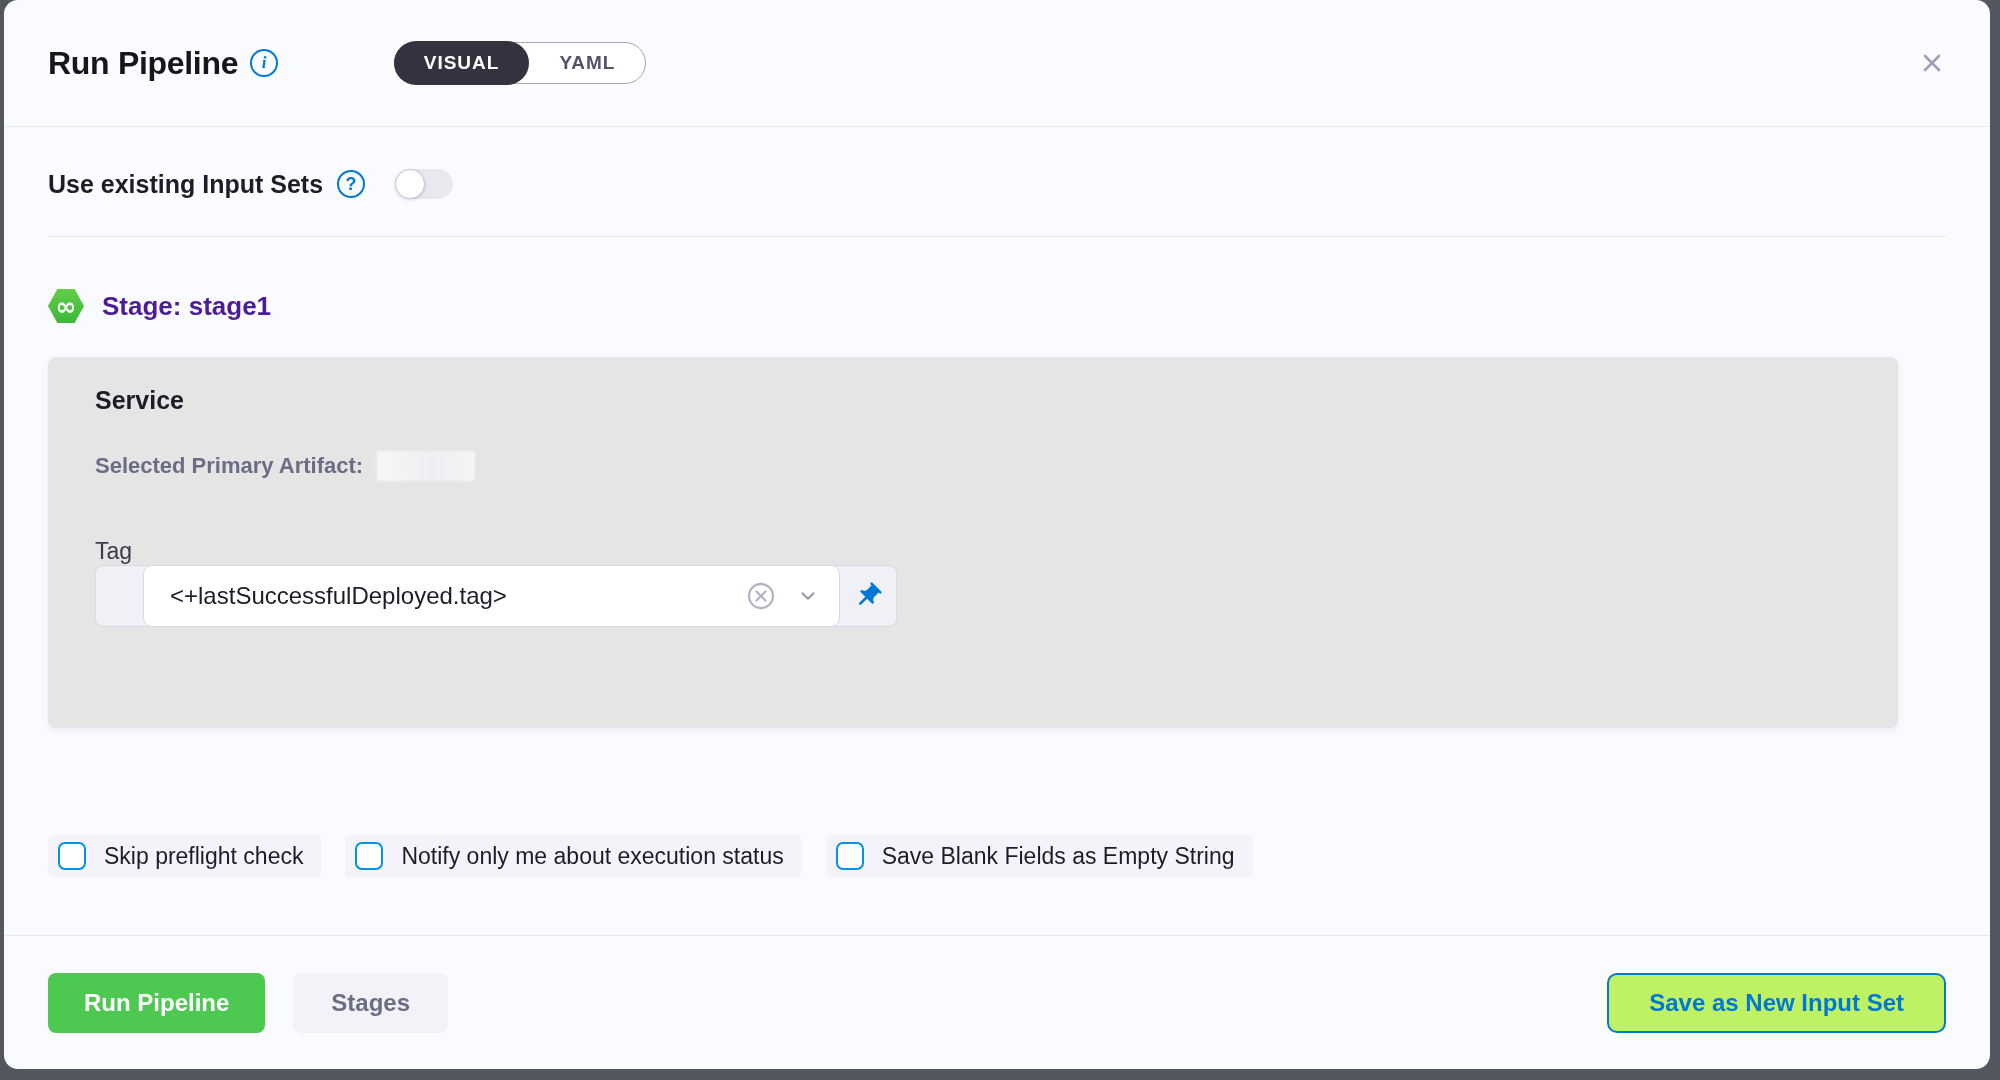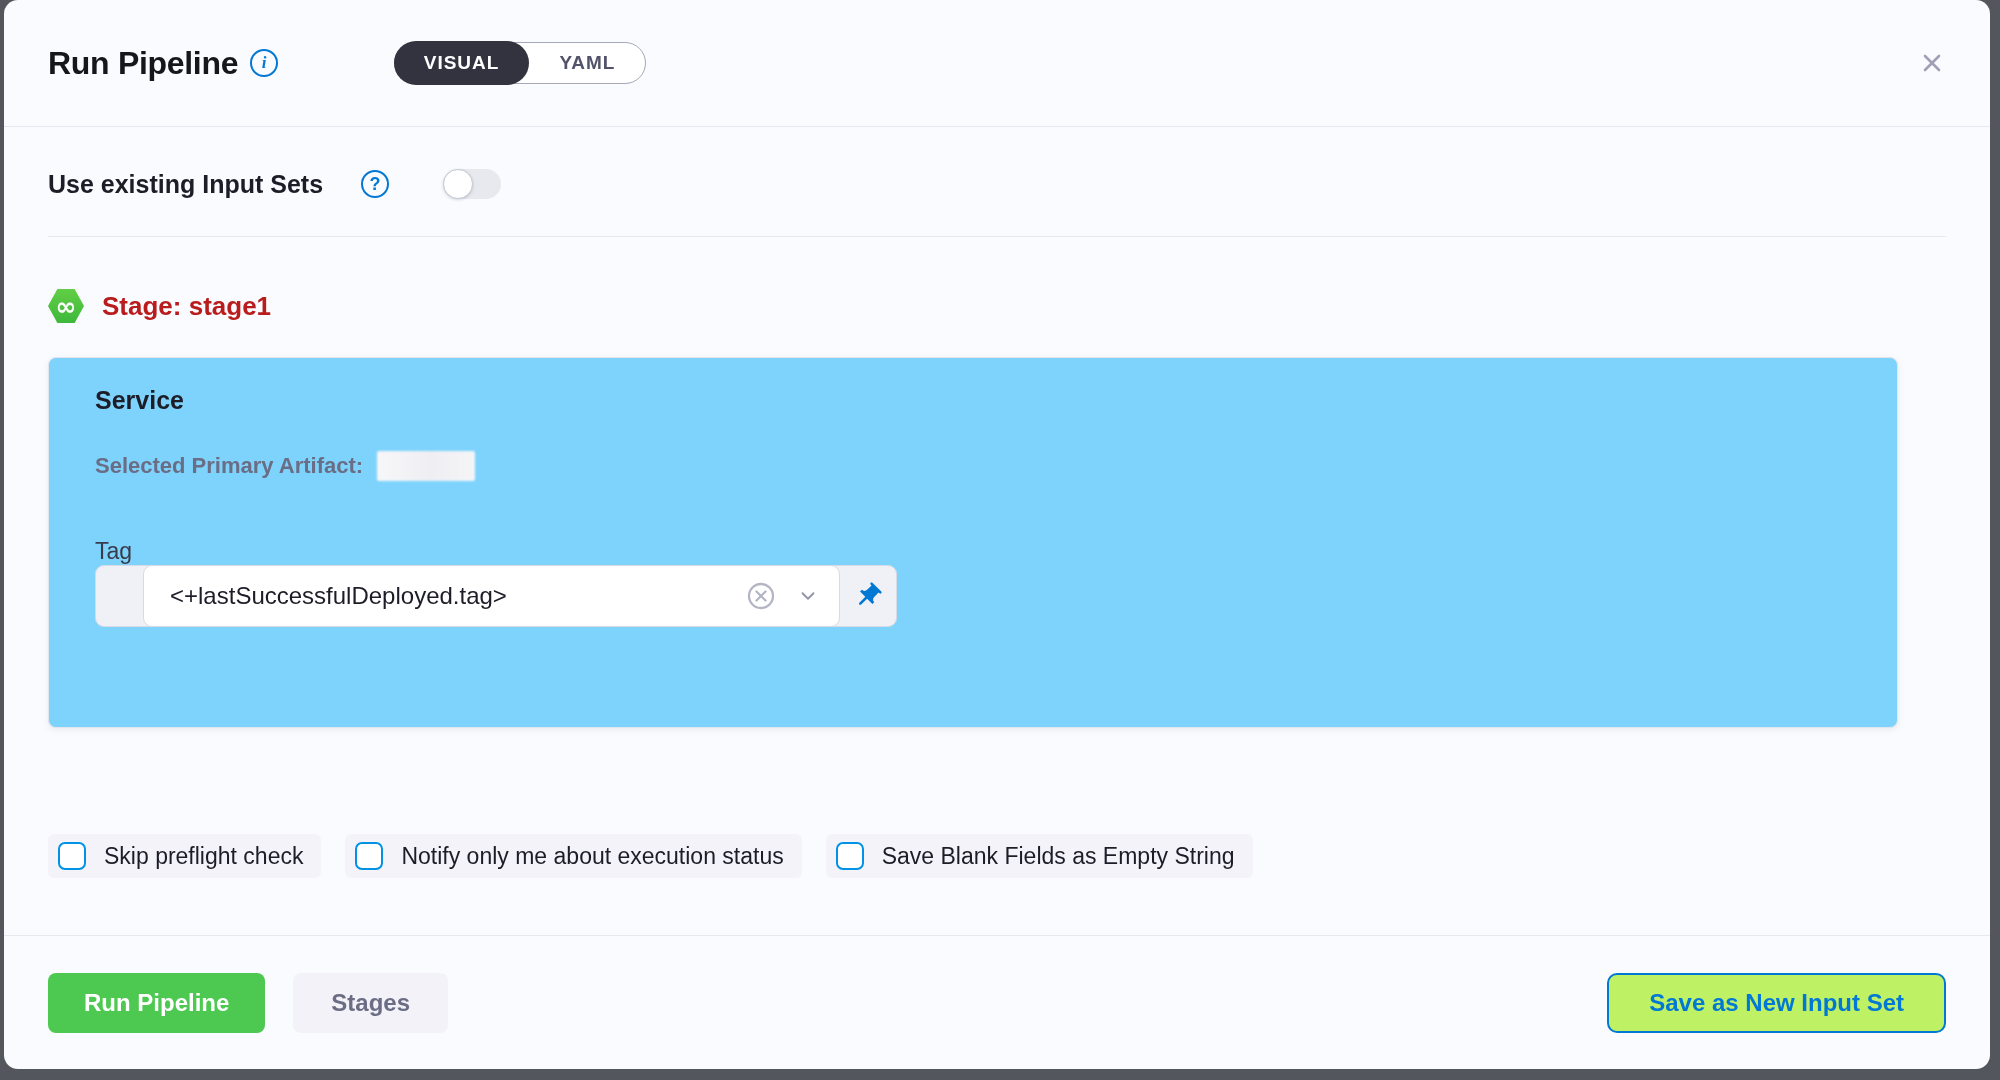--- a/index.html
+++ b/index.html
@@ -44,21 +44,21 @@
     display:flex; align-items:center; cursor:pointer;
   }
   .seg-yaml {
     padding:0 30px; color:#52536A; font-size:19px; font-weight:700; letter-spacing:1px;
     display:flex; align-items:center; height:100%; cursor:pointer;
   }
   .close-btn { margin-left:auto; width:28px; height:28px; cursor:pointer; display:flex; align-items:center; justify-content:center; }
   .close-btn svg { width:24px; height:24px; stroke:#9FA0B6; stroke-width:2.6; stroke-linecap:round; }
   
   .content { flex:1; padding:0 44px; }
-  .inputsets-row { margin-top:42px; display:flex; align-items:center;gap:24px; }
+  .inputsets-row { margin-top:42px; display:flex; align-items:center; }
   .inputsets-label { font-size:25px; font-weight:600; color:#1D1D28; }
   .help-icon {
     width:28px; height:28px; margin-left:14px; border:2px solid #0278D5; border-radius:50%;
     color:#0278D5; font-size:18px; font-weight:700; display:flex; align-items:center; justify-content:center;
     cursor:pointer;
   }
   .switch {
     margin-left:30px; width:58px; height:30px; background:#E7E9EE; border-radius:16px;
     position:relative; cursor:pointer;
   }
@@ -69,24 +69,24 @@
   .divider { height:1px; background:#E7E9F1; margin-top:37px; }
   .stage-row { margin-top:52px; display:flex; align-items:center; }
   .stage-icon {
     width:36px; height:34px;
     background:linear-gradient(180deg,#62CE47 0%,#3DB83B 100%);
     clip-path:polygon(26% 0%,74% 0%,100% 50%,74% 100%,26% 100%,0% 50%);
     display:flex; align-items:center; justify-content:center;
     color:#FFFFFF; font-size:25px; font-weight:700; line-height:1;
     font-family:"DejaVu Sans",sans-serif;
   }
-  .stage-label { margin-left:18px; font-size:26px; font-weight:600; color:#b91c1c; }
+  .stage-label { margin-left:18px; font-size:26px; font-weight:600; color:#4c1d95; }
   .card {
     margin-top:34px; margin-right:48px; height:371px;
-    background:#7dd3fc; border:1px solid #E3E4EE; border-radius:8px;
+    background:#e5e5e5; border:1px solid #E3E4EE; border-radius:8px;
     box-shadow:0 2px 6px rgba(96,97,112,.10);
     padding:28px 46px 0 46px;
   }
   .card-title { font-size:25px; font-weight:700; color:#1D1D28; }
   .artifact-row { margin-top:36px; display:flex; align-items:center; }
   .artifact-label { font-size:22px; font-weight:700; color:#6B6D85; }
   .artifact-redacted {
     margin-left:14px; width:98px; height:30px; border-radius:2px;
     background:linear-gradient(90deg,#F7F7F9 0%,#EFEFF3 55%,#F5F5F7 100%);
     filter:blur(1px);

